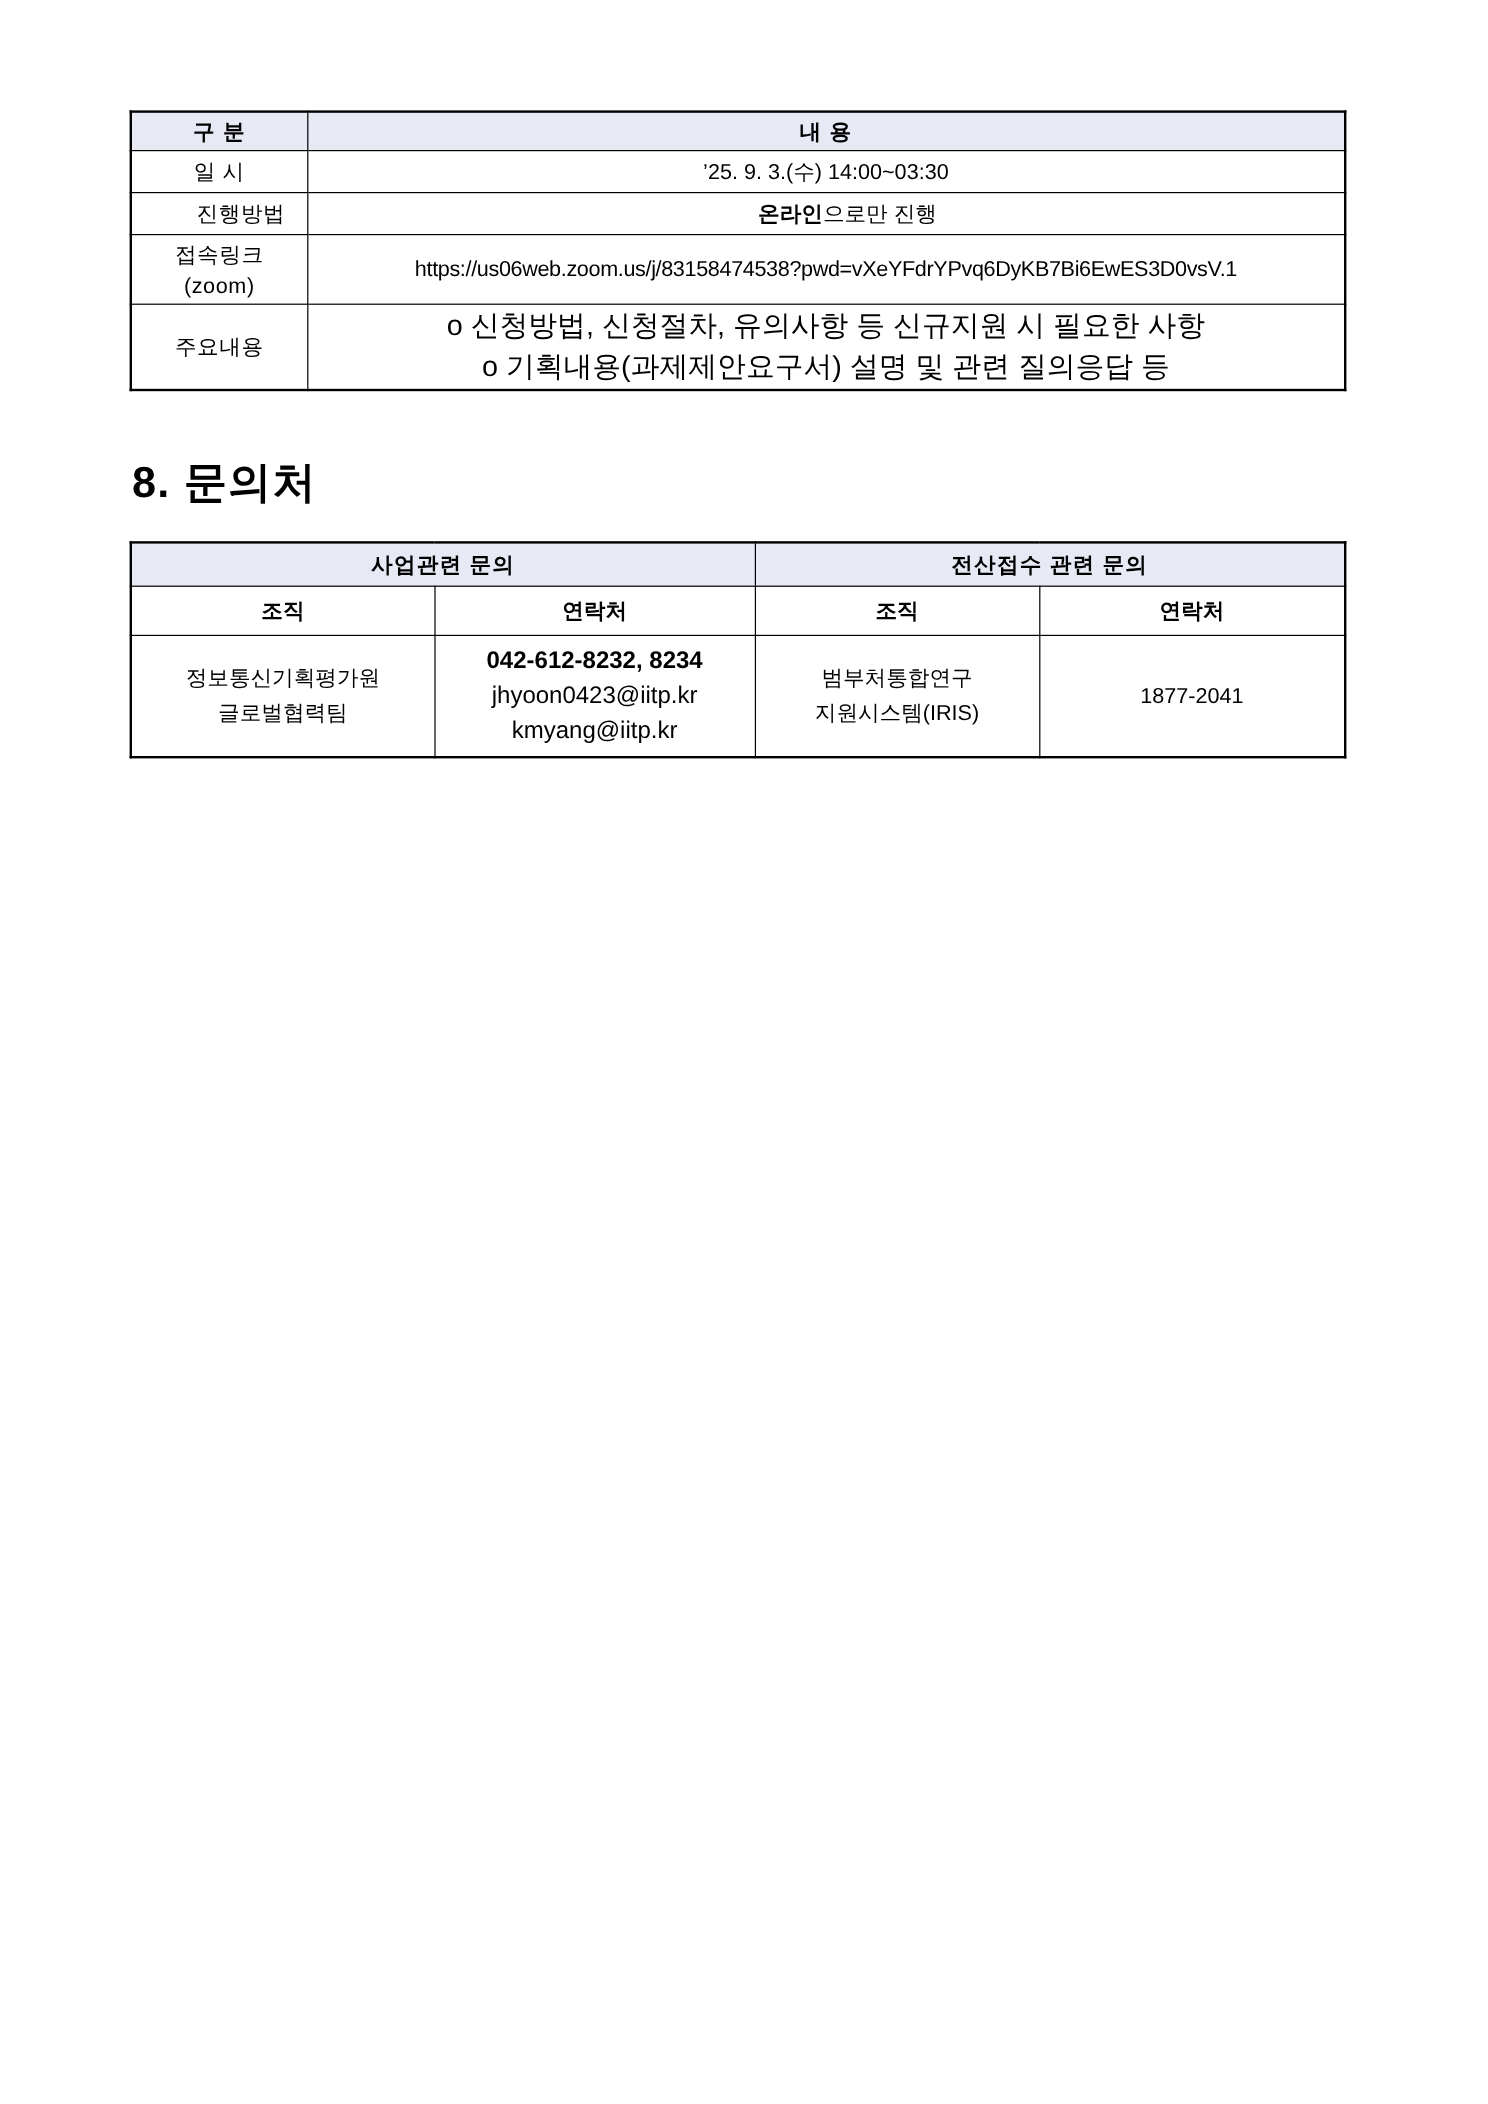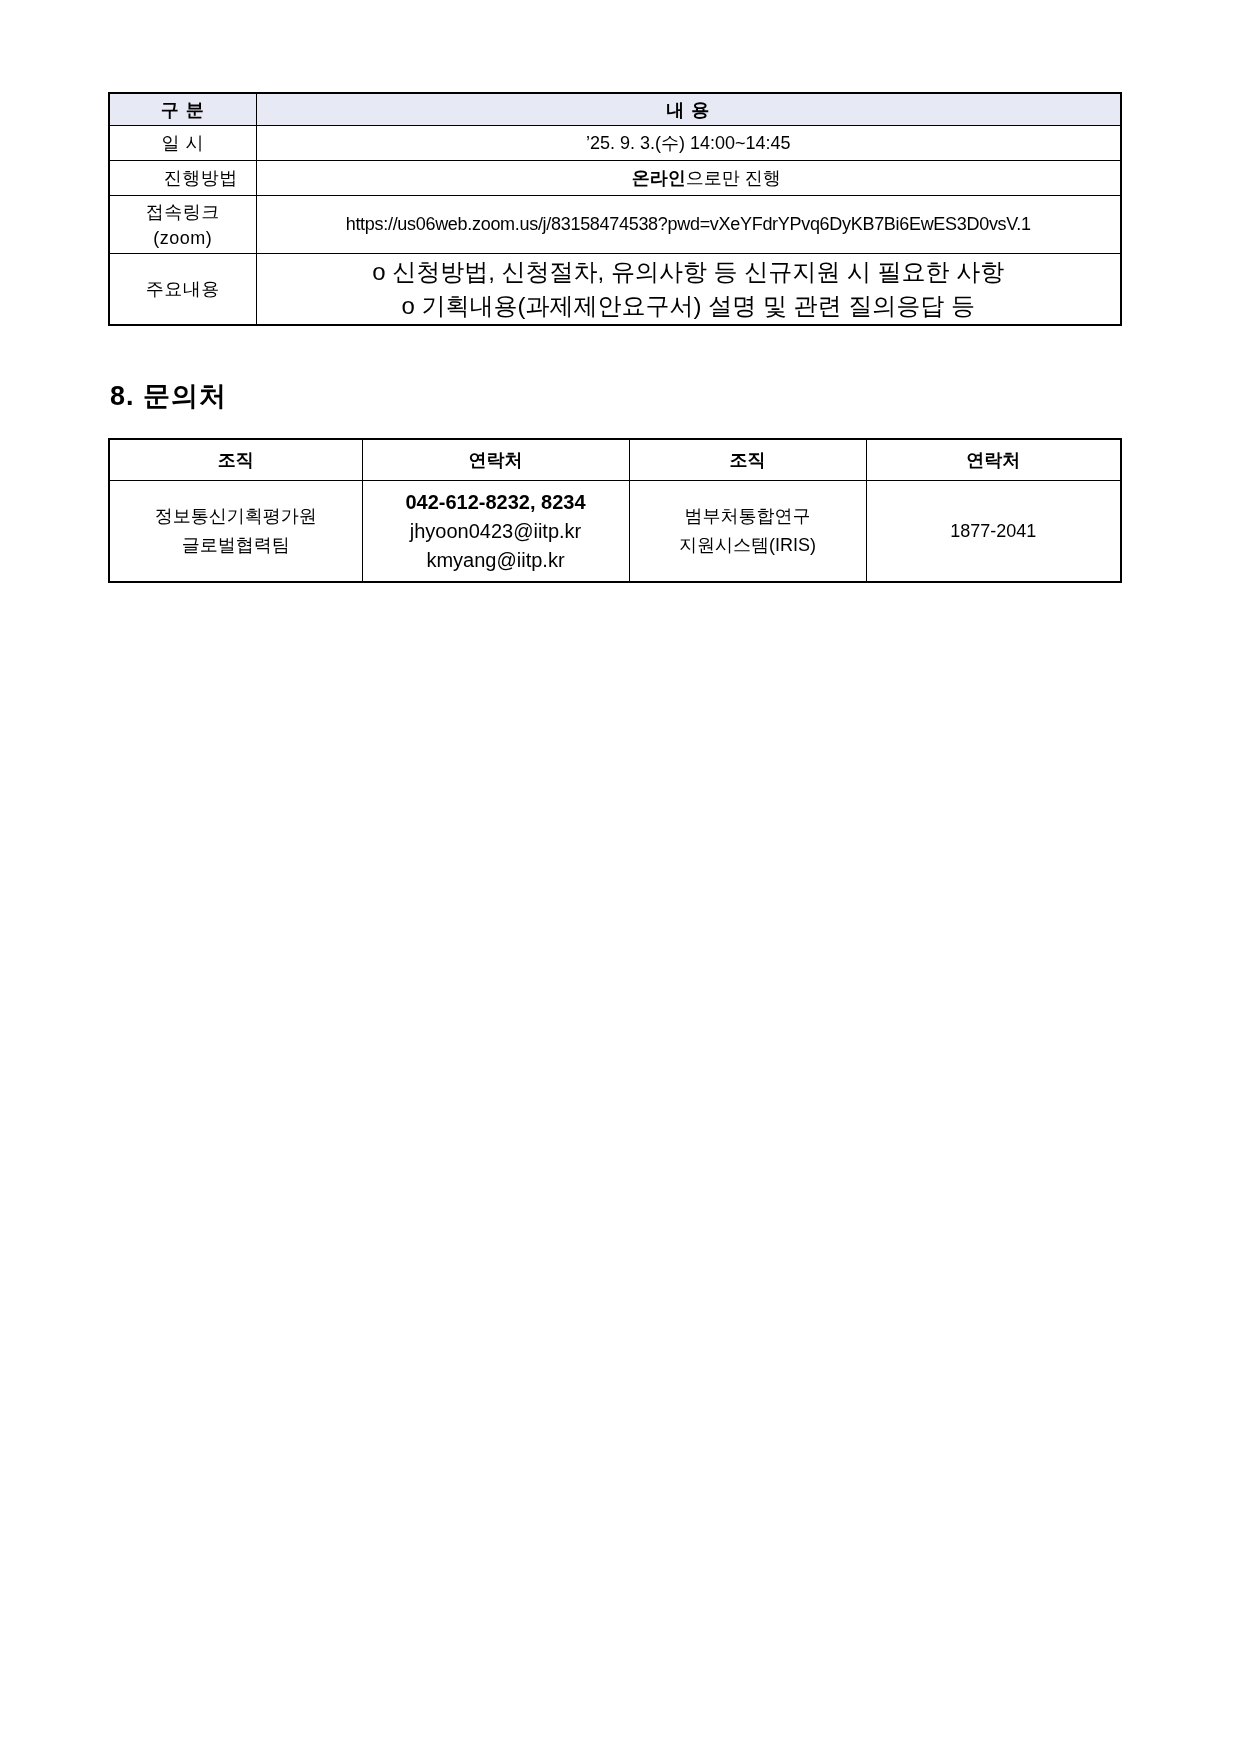--- a/index.html
+++ b/index.html
@@ -56,21 +56,21 @@
   }
   .bullets {
     text-align: left;
     padding-left: 12px;
   }
   .bullets div { line-height: 34px; font-size: 24px; }
   .bold { font-weight: bold; }
   
   .section-title {
     margin: 52px 0 24px 2px;
-    font-size: 27px;
+    font-size: 36px;
     font-weight: bold;
     letter-spacing: 1px;
   }
   
   .tbl2 .row-group td { height: 35px; }
   .tbl2 .row-cols  td { height: 40px; margin-top: 24px; }
   .tbl2 .row-data  td { height: 100px; }
   .cell-multiline div { line-height: 29px; }
   .phone { font-weight: bold; font-size: 20px; }
   .email { font-size: 20px; }
@@ -95,21 +95,21 @@
         <col style="width:147px">
         <col style="width:865px">
       </colgroup>
       <tbody>
         <tr class="row-hdr">
           <td class="hdr-cell">구 분</td>
           <td class="hdr-cell">내  용</td>
         </tr>
         <tr class="row-date">
           <td class="label">일 시</td>
-          <td>’25. 9. 3.(수)  14:00~14:45</td>
+          <td>’25. 9. 3.(수)  14:00~03:30</td>
         </tr>
         <tr class="row-meth">
           <td class="label">진행방법</td>
           <td><span class="bold">온라인</span><span>으로만  진행</span></td>
         </tr>
         <tr class="row-link">
           <td class="label link-label">
             <div>접속링크</div>
             <div>(zoom)</div>
           </td>
@@ -128,20 +128,24 @@
     <div class="section-title">8.  문의처</div>
 
     <table class="tbl tbl2">
       <colgroup>
         <col style="width:253px">
         <col style="width:267px">
         <col style="width:237px">
         <col style="width:255px">
       </colgroup>
       <tbody>
+        <tr class="row-group">
+          <td class="hdr-cell" colspan="2">사업관련 문의</td>
+          <td class="hdr-cell" colspan="2">전산접수 관련 문의</td>
+        </tr>
         <tr class="row-cols">
           <td class="bold">조직</td>
           <td class="bold">연락처</td>
           <td class="bold">조직</td>
           <td class="bold">연락처</td>
         </tr>
         <tr class="row-data">
           <td class="cell-multiline">
             <div>정보통신기획평가원</div>
             <div>글로벌협력팀</div>

